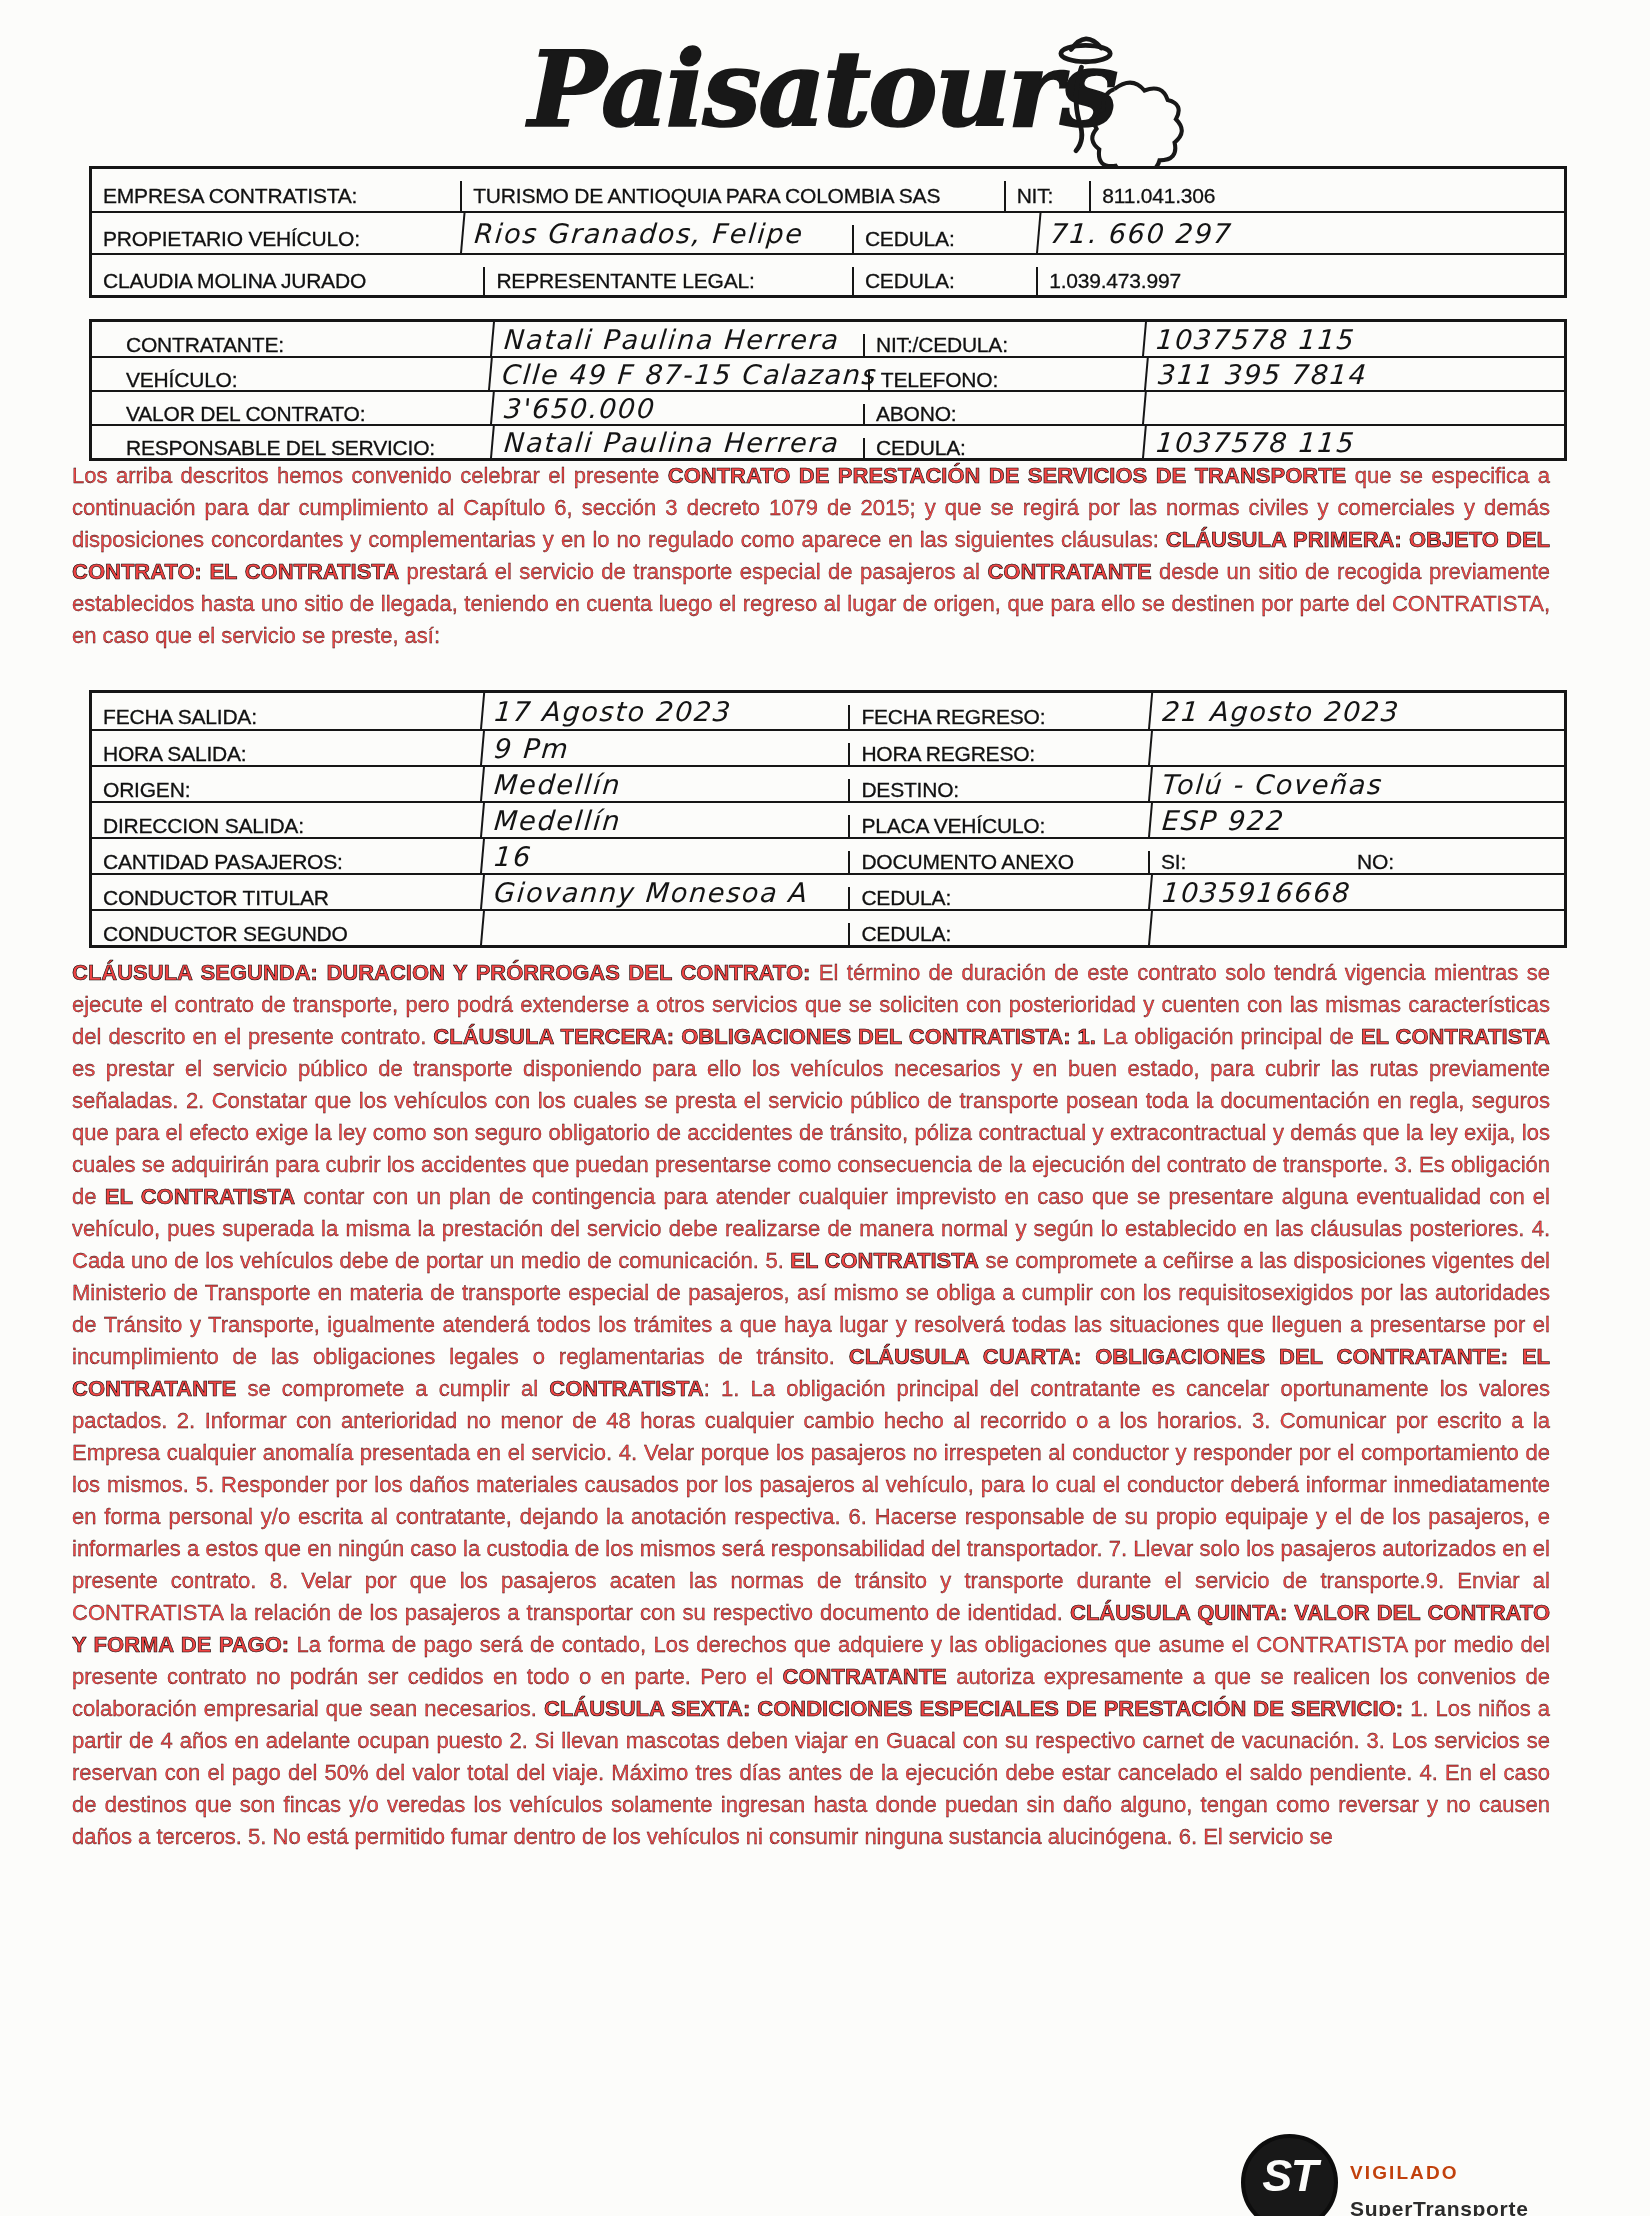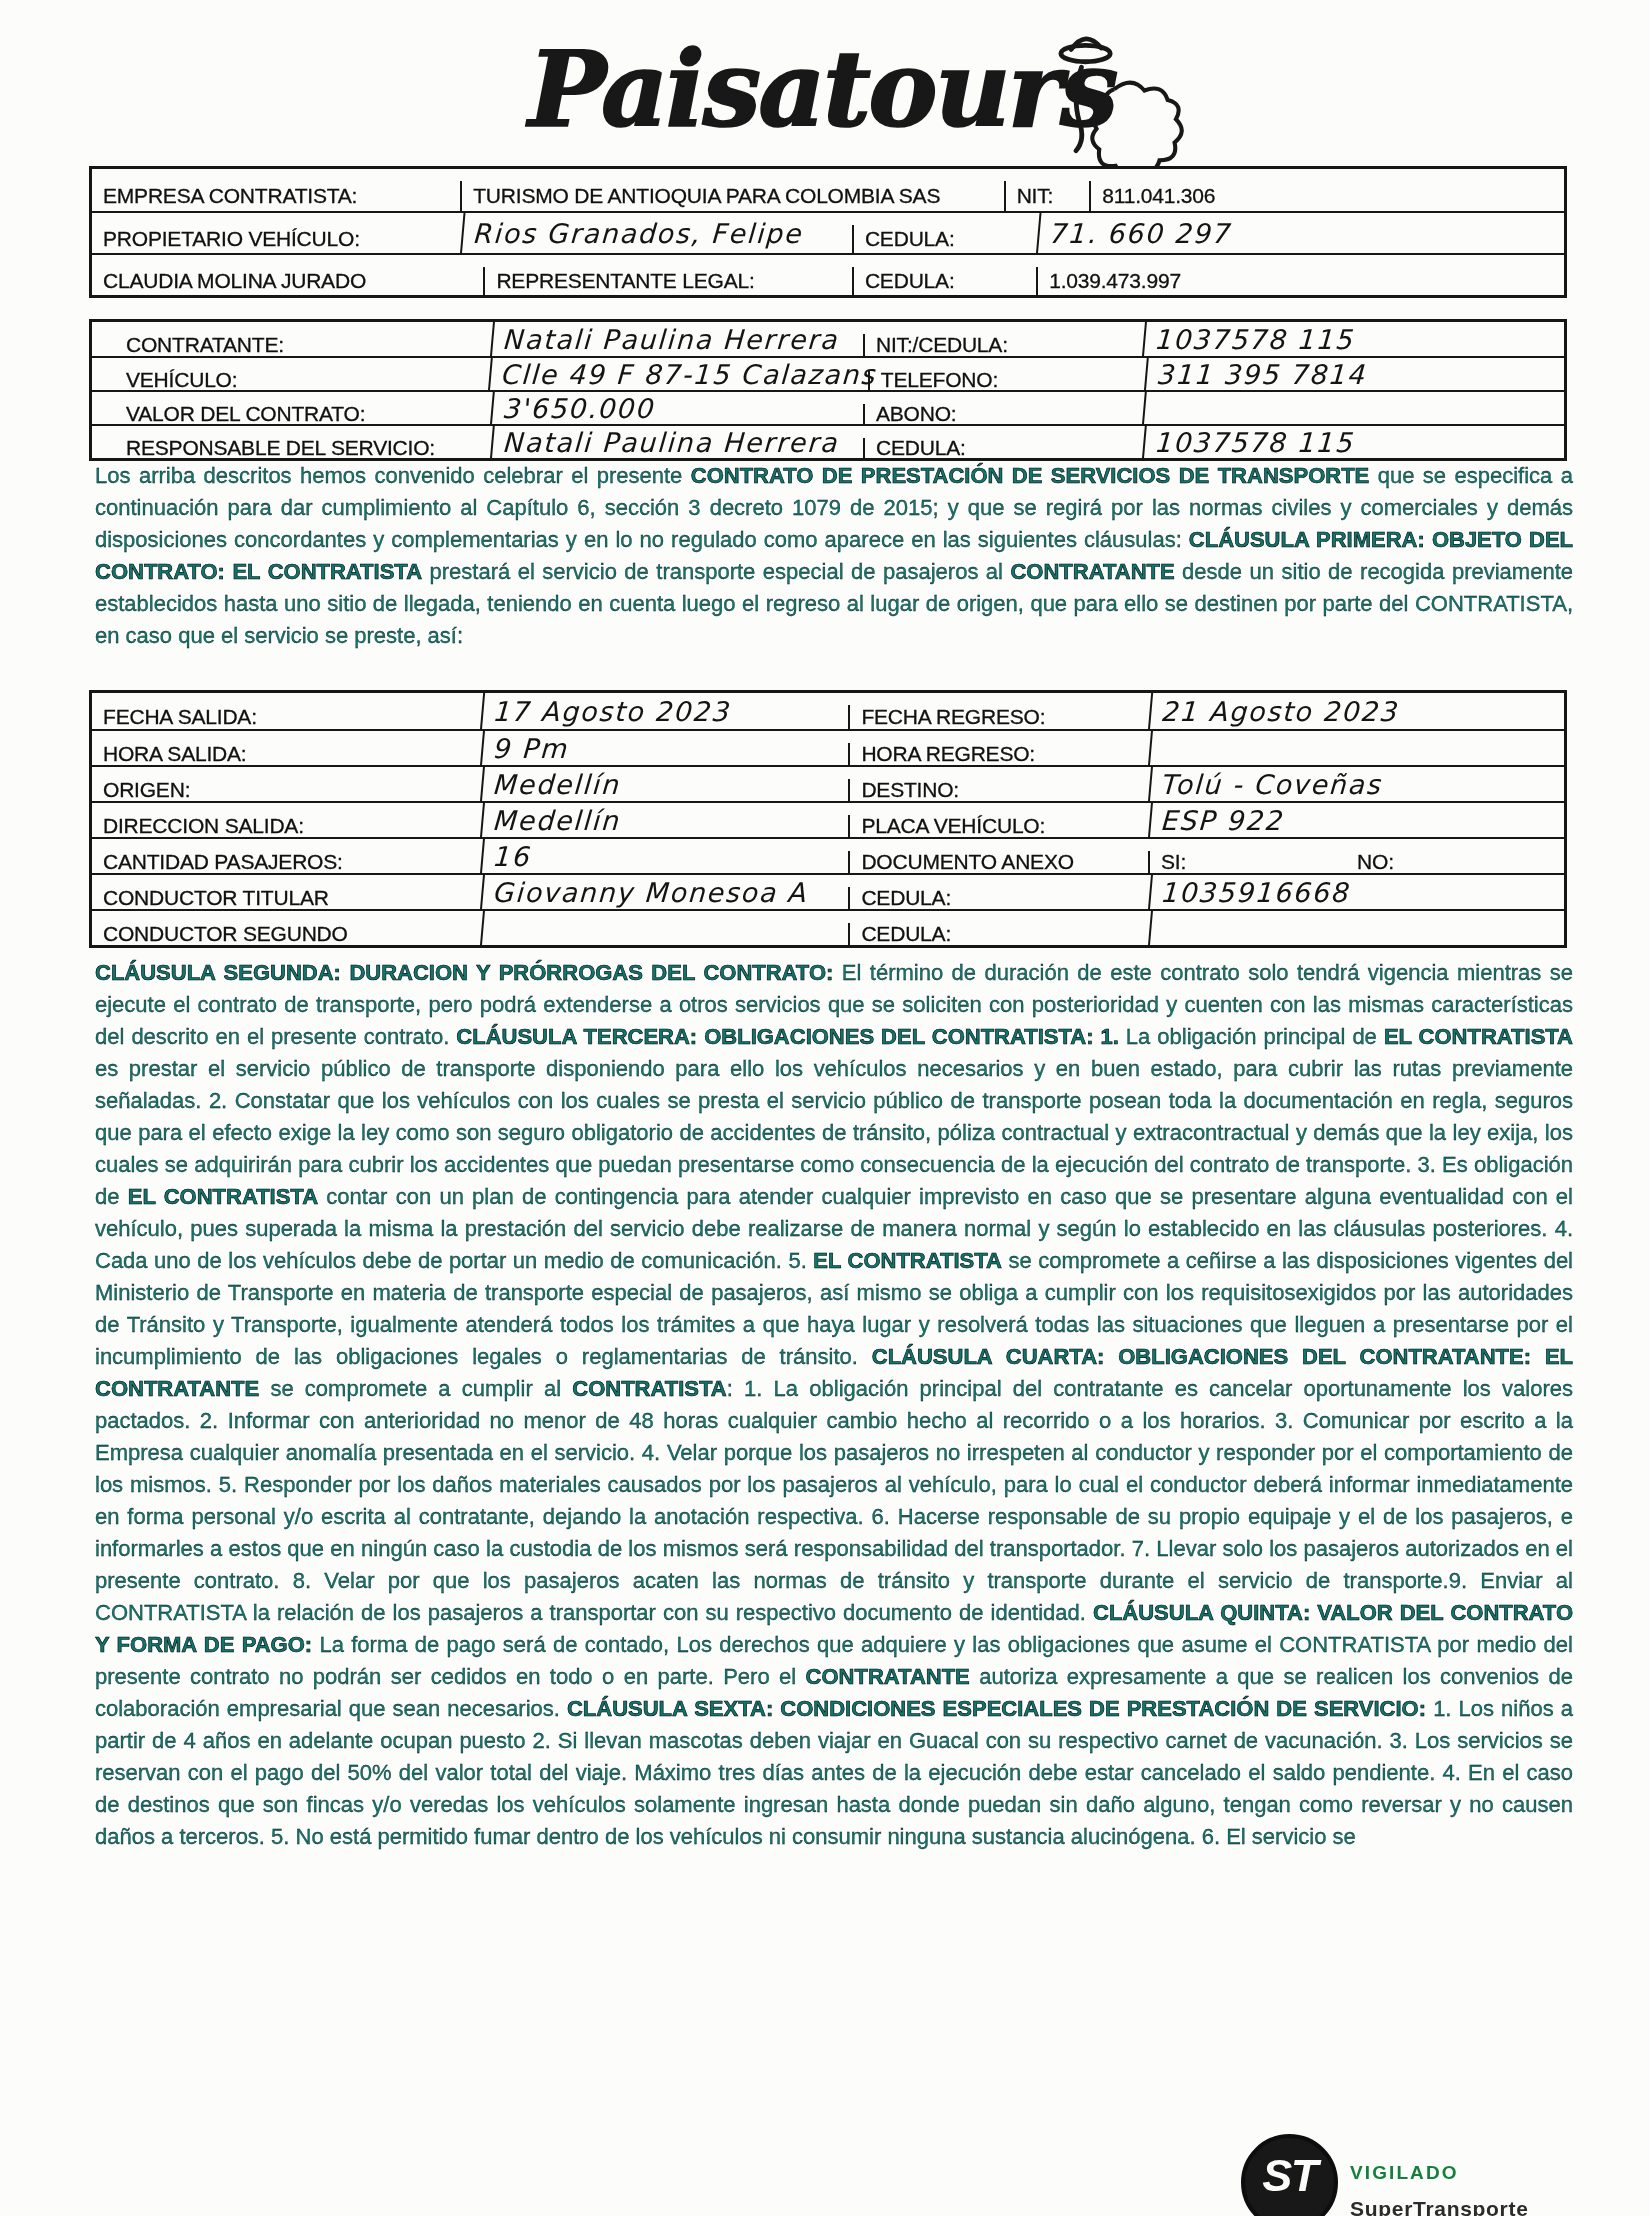--- a/index.html
+++ b/index.html
@@ -28,40 +28,40 @@
   }
   .tbl-empresa { top:166px; }
   .tbl-empresa .t-row { height:42px; }
   .tbl-contratante { top:319px; }
   .tbl-contratante .t-row { height:34px;padding-left:23px; }
   .tbl-viaje { top:690px; }
   .tbl-viaje .t-row { height:36px; }
   .si-no .no-span { margin-left:171px; }
   
   .doc-text {
-    position:absolute; left:95px; width:1478px;
+    position:absolute; left:72px; width:1478px;
     font-size:22px; line-height:32px; text-align:justify;
-    color:#0f766e; -webkit-text-stroke:0.3px #111;
+    color:#ef4444; -webkit-text-stroke:0.3px #111;
   }
   .doc-text b { -webkit-text-stroke:0.6px #000; }
   .para-intro { top:460px; }
   .para-clausulas { top:957px; }
   
   .st-circle {
     position:absolute; left:1241px; top:2134px; width:97px; height:97px;
     border-radius:50%; background:#181818; display:flex; align-items:center; justify-content:center;
     border:4.1px solid #0d0d0d;
   }
   .st-circle span {
     color:#fcfcfa; font-weight:bold; font-style:italic; font-size:45px;
     font-family:"Liberation Sans", sans-serif; letter-spacing:-1.4px; padding-bottom:12.3px;
   }
   .vigilado-label {
     position:absolute; left:1350px; top:2162px; font-size:19px; font-weight:bold;
-    letter-spacing:2.1px; color:#15803d;
+    letter-spacing:2.1px; color:#c2410c;
   }
   .supert-label {
     position:absolute; left:1350px; top:2197px; font-size:21px; font-weight:bold;
     letter-spacing:0.7px; color:#2b2b2b;
   }
 </style>
 </head>
 <body>
 
 <div class="page">

